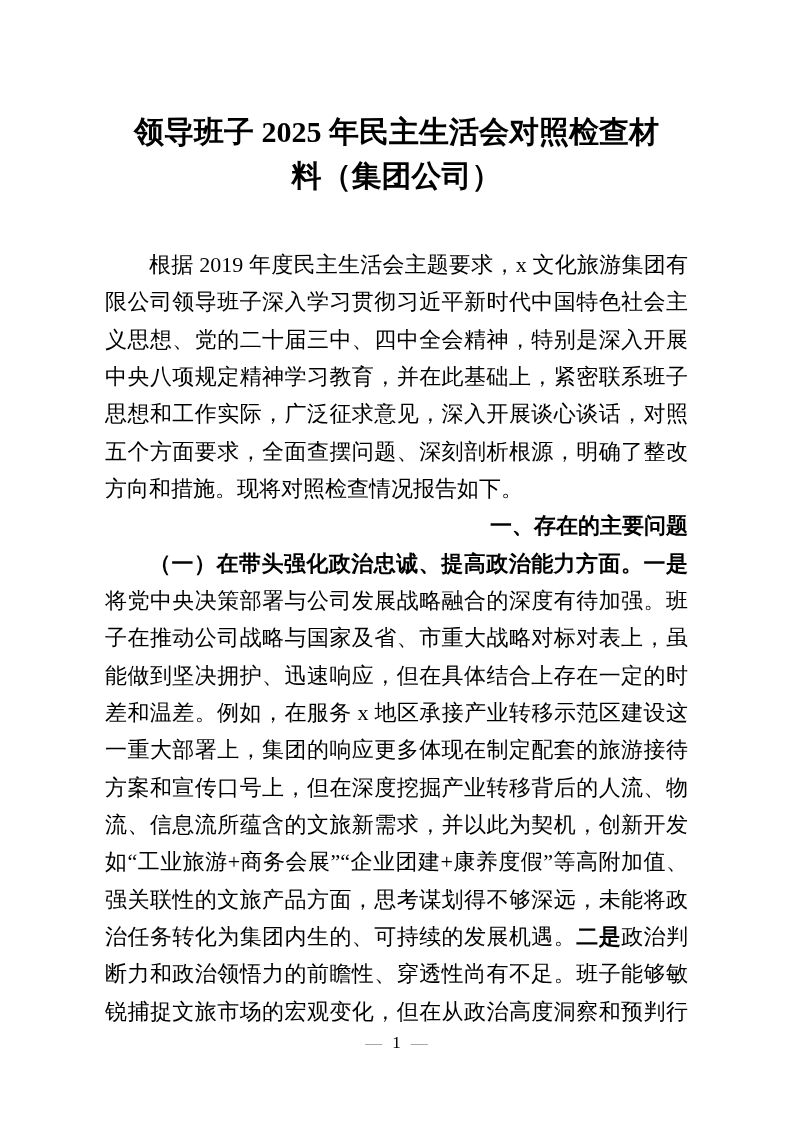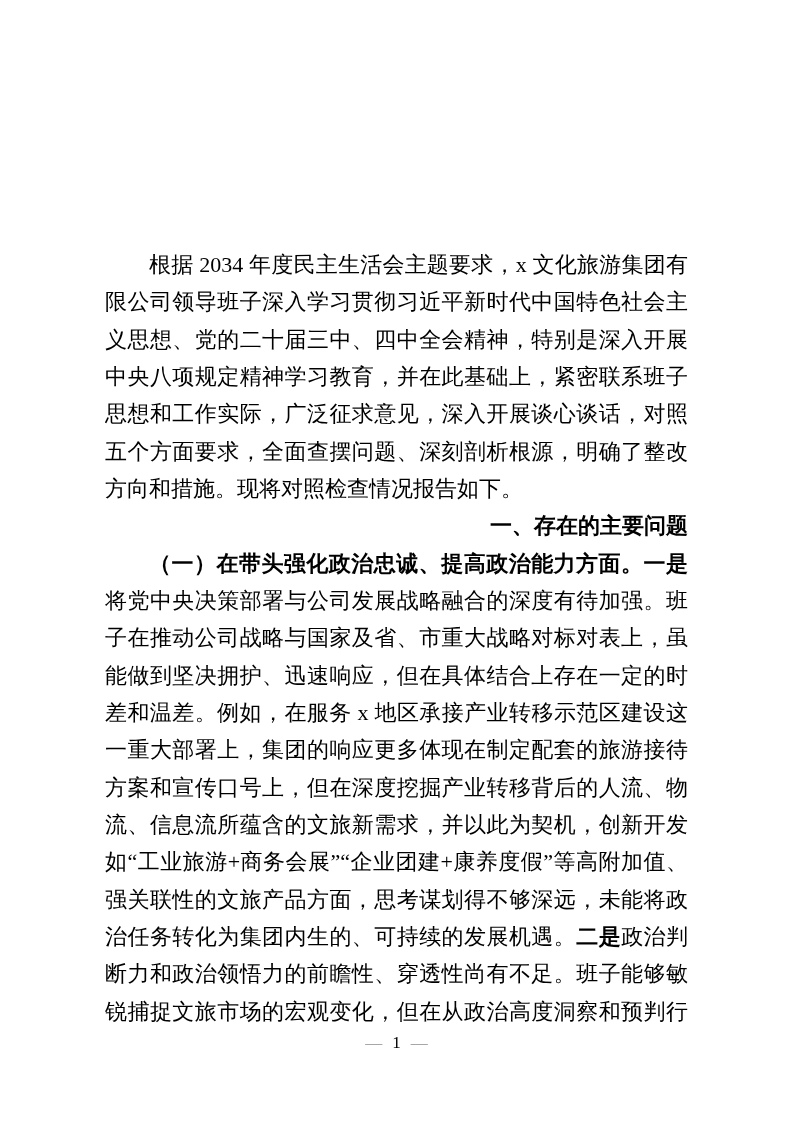--- a/index.html
+++ b/index.html
@@ -61,22 +61,26 @@
   .page-footer .dash {
     color: #999999;
     padding: 0 10px;
   }
 </style>
 </head>
 <body>
 
 <div class="page">
 
+  <h1 class="doc-title">
+    <div>领导班子 2025 年民主生活会对照检查材</div>
+    <div>料（集团公司）</div>
+  </h1>
 
   <div class="content">
-      <p class="body-para"><span class="run">根据 2034 年度民主生活会主题要求，x 文化旅游集团有限公司领导班子深入学习贯彻习近平新时代中国特色社会主义思想、党的二十届三中、四中全会精神，特别是深入开展中央八项规定精神学习教育，并在此基础上，紧密联系班子思想和工作实际，广泛征求意见，深入开展谈心谈话，对照五个方面要求，全面查摆问题、深刻剖析根源，明确了整改方向和措施。现将对照检查情况报告如下。</span></p>
+      <p class="body-para"><span class="run">根据 2019 年度民主生活会主题要求，x 文化旅游集团有限公司领导班子深入学习贯彻习近平新时代中国特色社会主义思想、党的二十届三中、四中全会精神，特别是深入开展中央八项规定精神学习教育，并在此基础上，紧密联系班子思想和工作实际，广泛征求意见，深入开展谈心谈话，对照五个方面要求，全面查摆问题、深刻剖析根源，明确了整改方向和措施。现将对照检查情况报告如下。</span></p>
       <p class="heading"><span class="run bold">一、存在的主要问题</span></p>
       <p class="body-para"><span class="run bold">（一）在带头强化政治忠诚、提高政治能力方面。一是</span><span class="run">将党中央决策部署与公司发展战略融合的深度有待加强。班子在推动公司战略与国家及省、市重大战略对标对表上，虽能做到坚决拥护、迅速响应，但在具体结合上存在一定的时差和温差。例如，在服务 x 地区承接产业转移示范区建设这一重大部署上，集团的响应更多体现在制定配套的旅游接待方案和宣传口号上，但在深度挖掘产业转移背后的人流、物流、信息流所蕴含的文旅新需求，并以此为契机，创新开发如“工业旅游+商务会展”“企业团建+康养度假”等高附加值、强关联性的文旅产品方面，思考谋划得不够深远，未能将政治任务转化为集团内生的、可持续的发展机遇。</span><span class="run bold">二是</span><span class="run">政治判断力和政治领悟力的前瞻性、穿透性尚有不足。班子能够敏锐捕捉文旅市场的宏观变化，但在从政治高度洞察和预判行业深层次变革、防范化解意识形态风险</span></p>
     </div>
 
   <div class="page-footer"><span class="dash">—</span><span>1</span><span class="dash">—</span></div>
 
 </div>
 
 </body></html>

